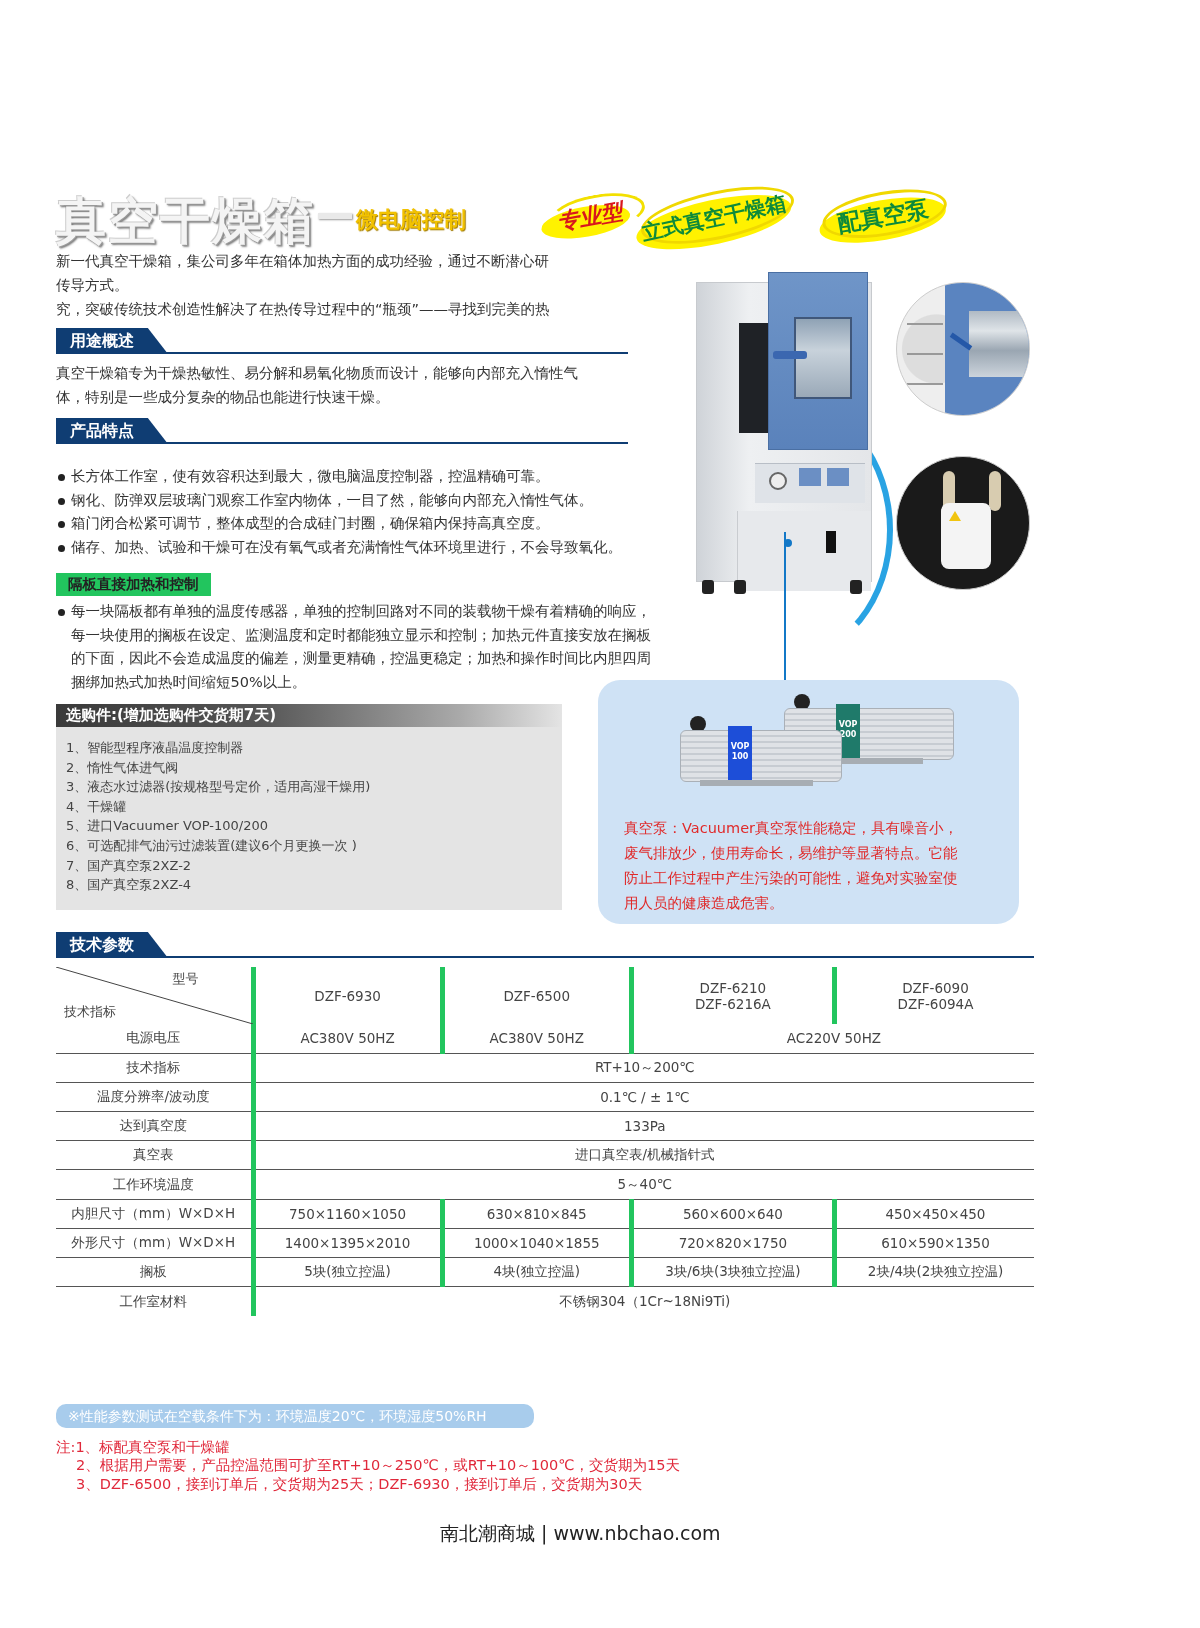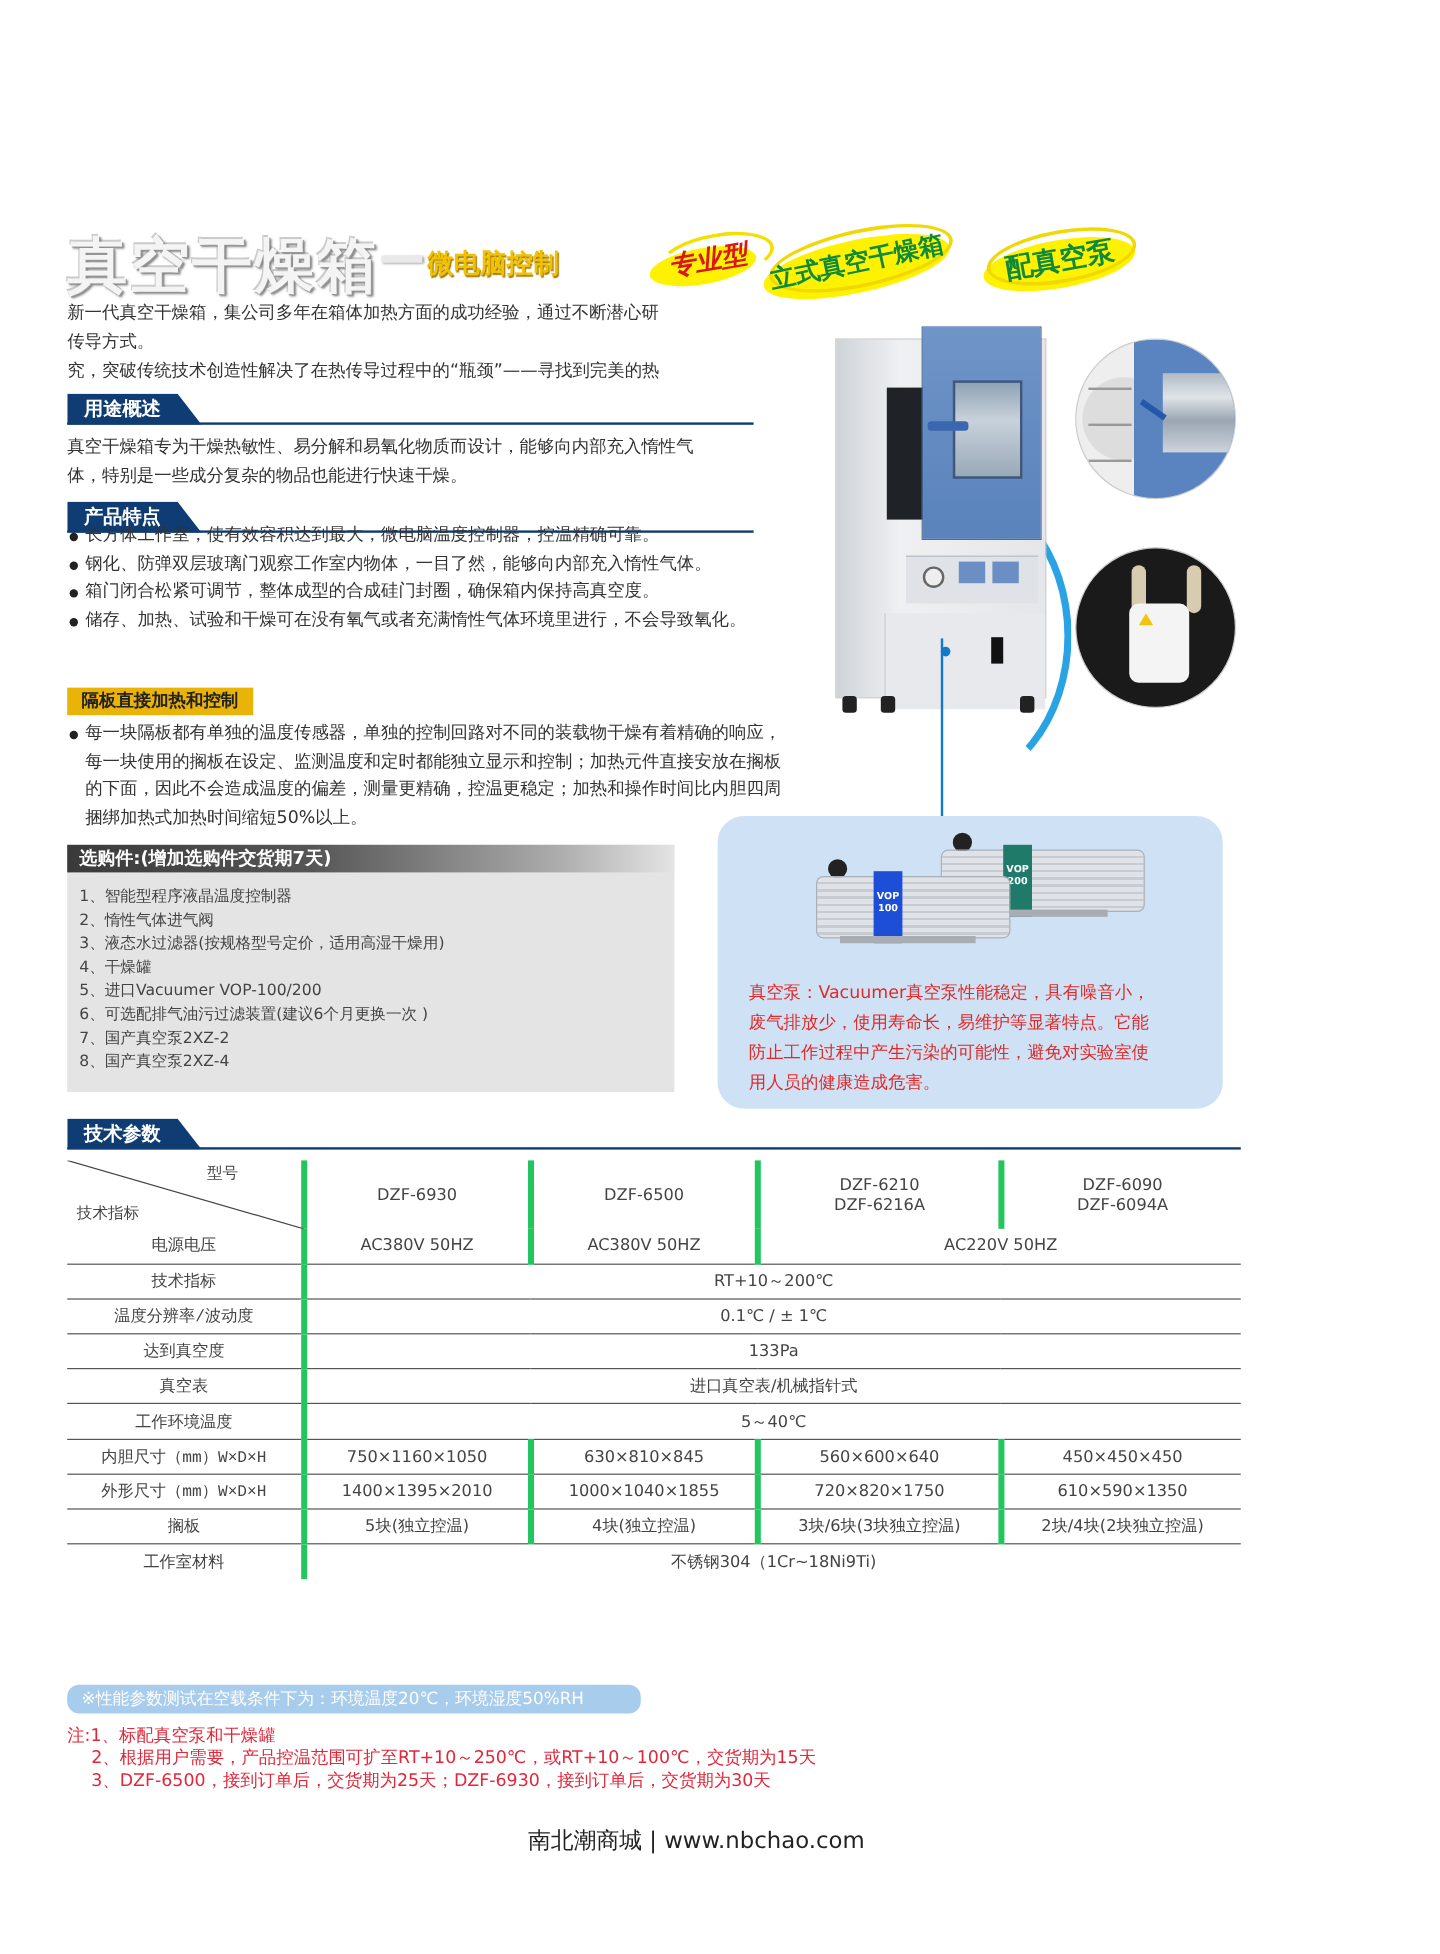--- a/index.html
+++ b/index.html
@@ -43,21 +43,21 @@
   .sec-head .tab {
     position: absolute; left: 0; top: 0; height: 26px; background: #0f3d73; color: #fff;
     font-size: 16px; font-weight: bold; line-height: 26px; padding-left: 14px;
     clip-path: polygon(0 0, 82% 0, 100% 100%, 0 100%);
   }
   .sec-head .line { position: absolute; left: 0; bottom: 0; height: 2px; background: #0f3d73; }
 
   .bullets li { list-style: none; position: relative; padding-left: 15px; font-size: 14.5px; line-height: 23.5px; color: #333; }
   .bullets li::before { content: ""; position: absolute; left: 2px; top: 9px; width: 7px; height: 7px; border-radius: 50%; background: #222; }
 
-  .subhead { background: #eab308; font-size: 14.5px; font-weight: bold; color: #222; padding: 0 12px; line-height: 23px; height: 23px; }
+  .subhead { background: #22c55e; font-size: 14.5px; font-weight: bold; color: #222; padding: 0 12px; line-height: 23px; height: 23px; }
 
   
   .opt-box { left: 56px; top: 704px; width: 506px; height: 206px; background: #e4e4e4; }
   .opt-head { left: 56px; top: 704px; width: 506px; height: 23px;
     background: linear-gradient(90deg, #3a3a3a 0%, #555 40%, #aaa 80%, #e4e4e4 100%);
     color: #fff; font-size: 15px; font-weight: bold; line-height: 23px; padding-left: 10px; }
   .opt-list { left: 66px; top: 738px; }
   .opt-list li { list-style: none; font-size: 13px; line-height: 19.6px; color: #444; }
 
   
@@ -93,21 +93,21 @@
   .vpump { position: absolute; height: 70px; }
   .vpump .body { position: absolute; left: 0; top: 14px; width: 100%; height: 52px; background: repeating-linear-gradient(180deg, #dfe2e6 0 4px, #c7ccd2 4px 6px); border-radius: 6px; border: 1px solid #aab0b7; }
   .vpump .band { position: absolute; top: 10px; width: 24px; height: 60px; color: #fff; font-size: 8px; font-weight: bold; text-align: center; padding-top: 16px; line-height: 10px; }
   .vpump .knob { position: absolute; left: 10px; top: 0; width: 16px; height: 16px; background: #222; border-radius: 50%; }
   .vpump .base { position: absolute; left: 20px; top: 64px; width: 70%; height: 6px; background: #a7adb3; }
   .pump-text { left: 624px; top: 816px; width: 380px; font-size: 14.5px; line-height: 25px; color: #e02a2a; }
 
   
   .spec-table { left: 56px; top: 967px; width: 978px; border-collapse: collapse; font-size: 13.5px; color: #444; }
   .spec-table td { height: 29.2px; text-align: center; border-bottom: 1px solid #555; border-left: 5px solid #22c55e; padding: 0; }
-  .spec-table td:first-child { border-left: none; width: 197px; font-family: Liberation Mono, monospace; }
+  .spec-table td:first-child { border-left: none; width: 197px; }
   .spec-table tr.head td { height: 57px; line-height: 16px; }
   .spec-table tr:last-child td { border-bottom: none; }
   .diag-cell { position: relative; }
   .diag-cell svg { position: absolute; left: 0; top: 0; }
   .diag-cell .tl { position: absolute; right: 52px; top: 4px; font-size: 13px; }
   .diag-cell .bl { position: absolute; left: 8px; bottom: 4px; font-size: 13px; }
 
   .note-pill { left: 56px; top: 1404px; width: 478px; height: 24px; background: #a8ccec; border-radius: 10px; color: #fff; font-size: 14px; line-height: 24px; padding-left: 12px; }
   .notes { left: 56px; top: 1438px; font-size: 14.5px; line-height: 18.4px; color: #e0283a; }
   .notes li { list-style: none; }
@@ -149,21 +149,21 @@
 </div>
 <div class="abs para" style="left:56px; top:361px; width:580px;">
   <div>真空干燥箱专为干燥热敏性、易分解和易氧化物质而设计，能够向内部充入惰性气</div>
   <div>体，特别是一些成分复杂的物品也能进行快速干燥。</div>
 </div>
 
 <div class="abs sec-head" style="left:56px; top:418px; width:572px;">
   <div class="line" style="width:572px;"></div>
   <div class="tab" style="width:112px;">产品特点</div>
 </div>
-<ul class="abs bullets" style="left:56px; top:435px; width:620px;font-family:Liberation Serif, serif;">
+<ul class="abs bullets" style="left:56px; top:465px; width:620px;font-family:Liberation Serif, serif;">
   <li>长方体工作室，使有效容积达到最大，微电脑温度控制器，控温精确可靠。</li>
   <li>钢化、防弹双层玻璃门观察工作室内物体，一目了然，能够向内部充入惰性气体。</li>
   <li>箱门闭合松紧可调节，整体成型的合成硅门封圈，确保箱内保持高真空度。</li>
   <li>储存、加热、试验和干燥可在没有氧气或者充满惰性气体环境里进行，不会导致氧化。</li>
 </ul>
 
 <div class="abs subhead" style="left:56px; top:573px;">隔板直接加热和控制</div>
 <div class="abs bullets" style="left:56px; top:600px; width:660px;">
   <ul>
     <li style="padding-left:15px;">

